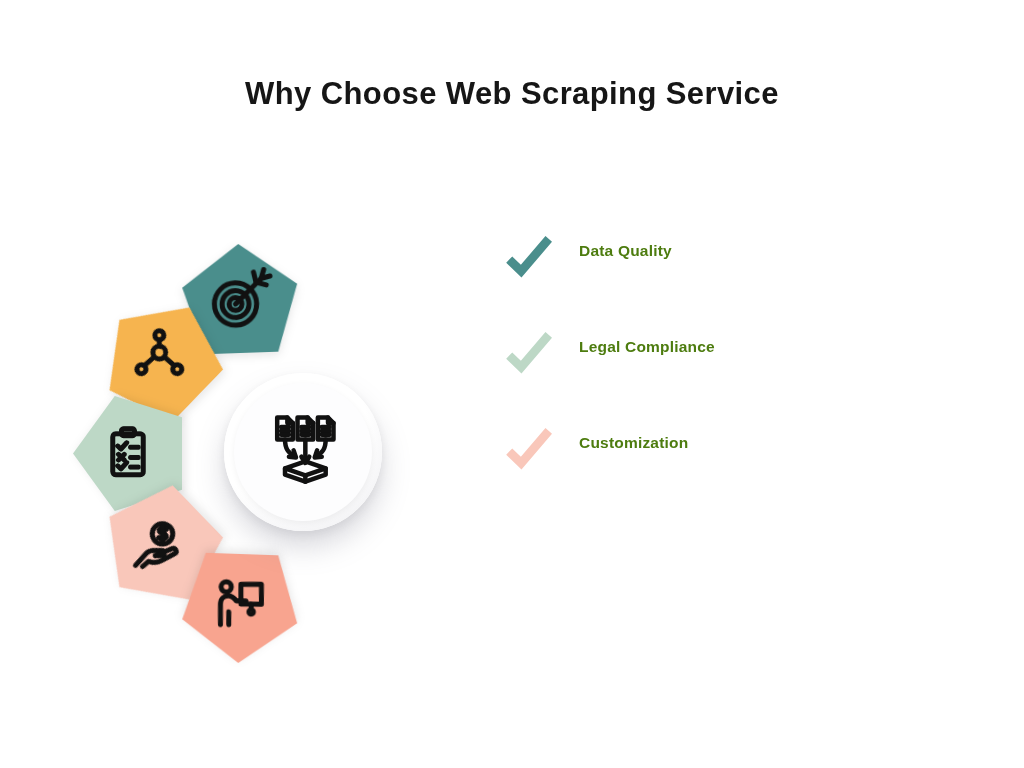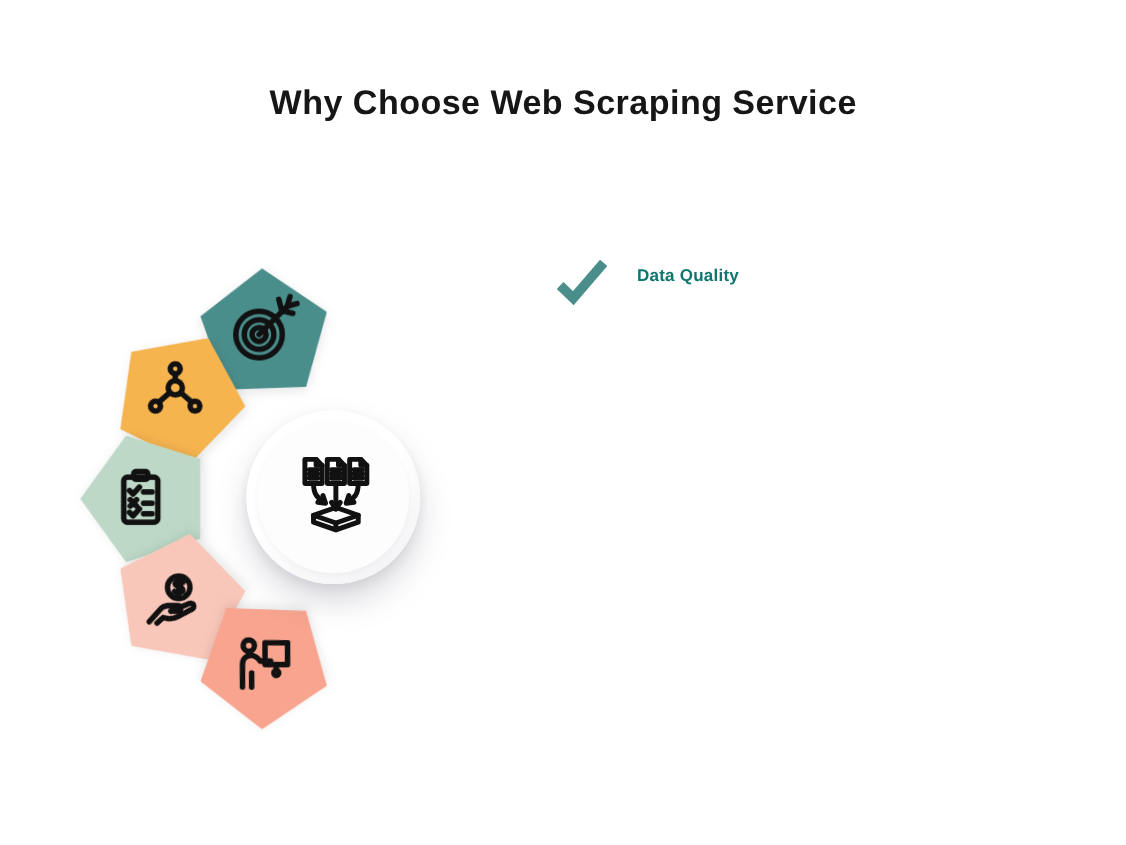--- a/index.html
+++ b/index.html
@@ -45,21 +45,21 @@
     width:138px;height:138px;border-radius:50%;background:#fdfdfe;
     box-shadow:0 2px 6px rgba(0,0,0,.05);
     display:flex;align-items:center;justify-content:center;
   }
   .hub-icon{width:86px;height:80px;display:block;}
   
   .checklist{position:absolute;left:506px;top:227px;}
   .check-row{display:flex;align-items:center;height:47px;margin-bottom:49px;}
   .check-mark{width:46px;height:46px;flex:0 0 46px;margin-top:8px;}
   .check-label{
-    margin-left:27px;color:#0f766e;font-size:15.5px;font-weight:700;letter-spacing:.2px;
+    margin-left:27px;color:#4d7c0f;font-size:15.5px;font-weight:700;letter-spacing:.2px;
     white-space:nowrap;
   }
   svg.line-icon *{vector-effect:non-scaling-stroke;}
 </style>
 </head>
 <body>
 
 <div class="canvas">
 
   <div class="title">
@@ -173,17 +173,29 @@
   <div class="checklist">
 
     <div class="check-row">
       <svg class="check-mark" viewBox="0 0 100 100" fill="none">
         <path d="M7 60 L33 85 L93 15" stroke-width="19" stroke-linecap="butt" stroke-linejoin="miter" style="stroke: rgb(74, 142, 140);"></path>
       </svg>
       <span class="check-label">Data Quality</span>
     </div>
 
 
-
+    <div class="check-row">
+      <svg class="check-mark" viewBox="0 0 100 100" fill="none">
+        <path d="M7 60 L33 85 L93 15" stroke-width="19" stroke-linecap="butt" stroke-linejoin="miter" style="stroke: rgb(189, 216, 198);"></path>
+      </svg>
+      <span class="check-label">Legal Compliance</span>
+    </div>
+
+    <div class="check-row">
+      <svg class="check-mark" viewBox="0 0 100 100" fill="none">
+        <path d="M7 60 L33 85 L93 15" stroke-width="19" stroke-linecap="butt" stroke-linejoin="miter" style="stroke: rgb(249, 199, 186);"></path>
+      </svg>
+      <span class="check-label">Customization</span>
+    </div>
 
 
   </div>
 </div>
 
 </body></html>

